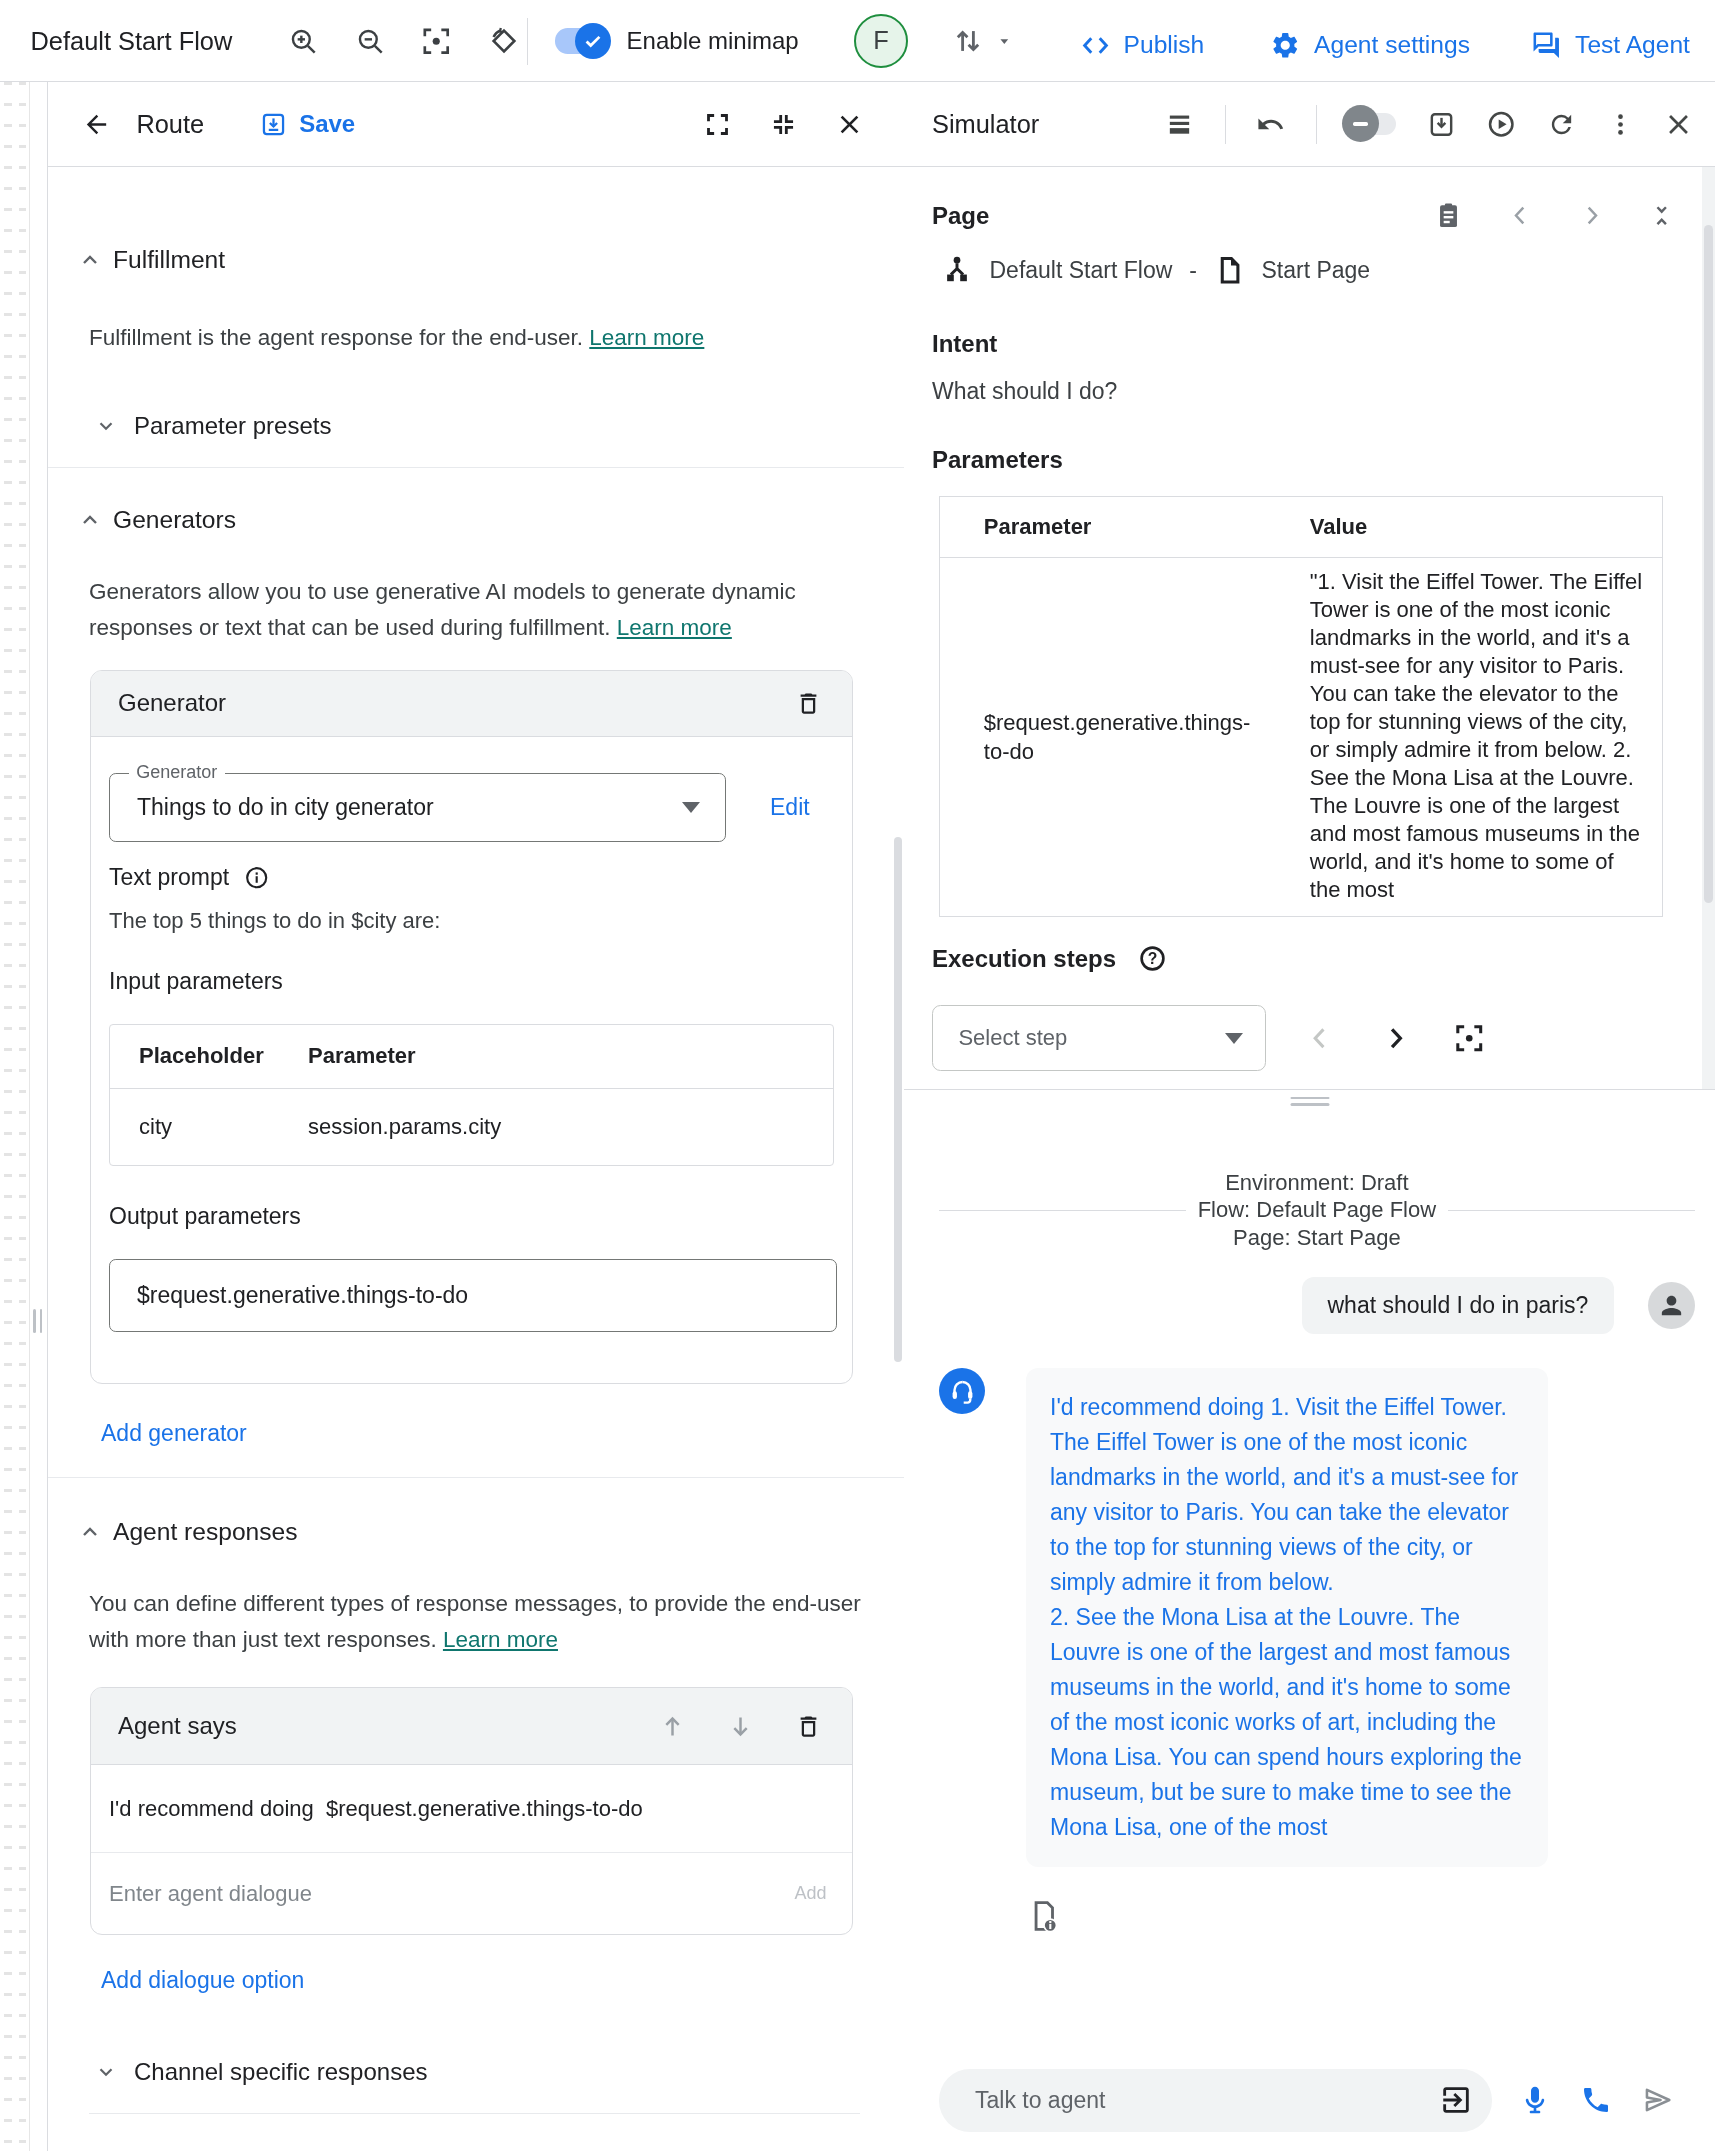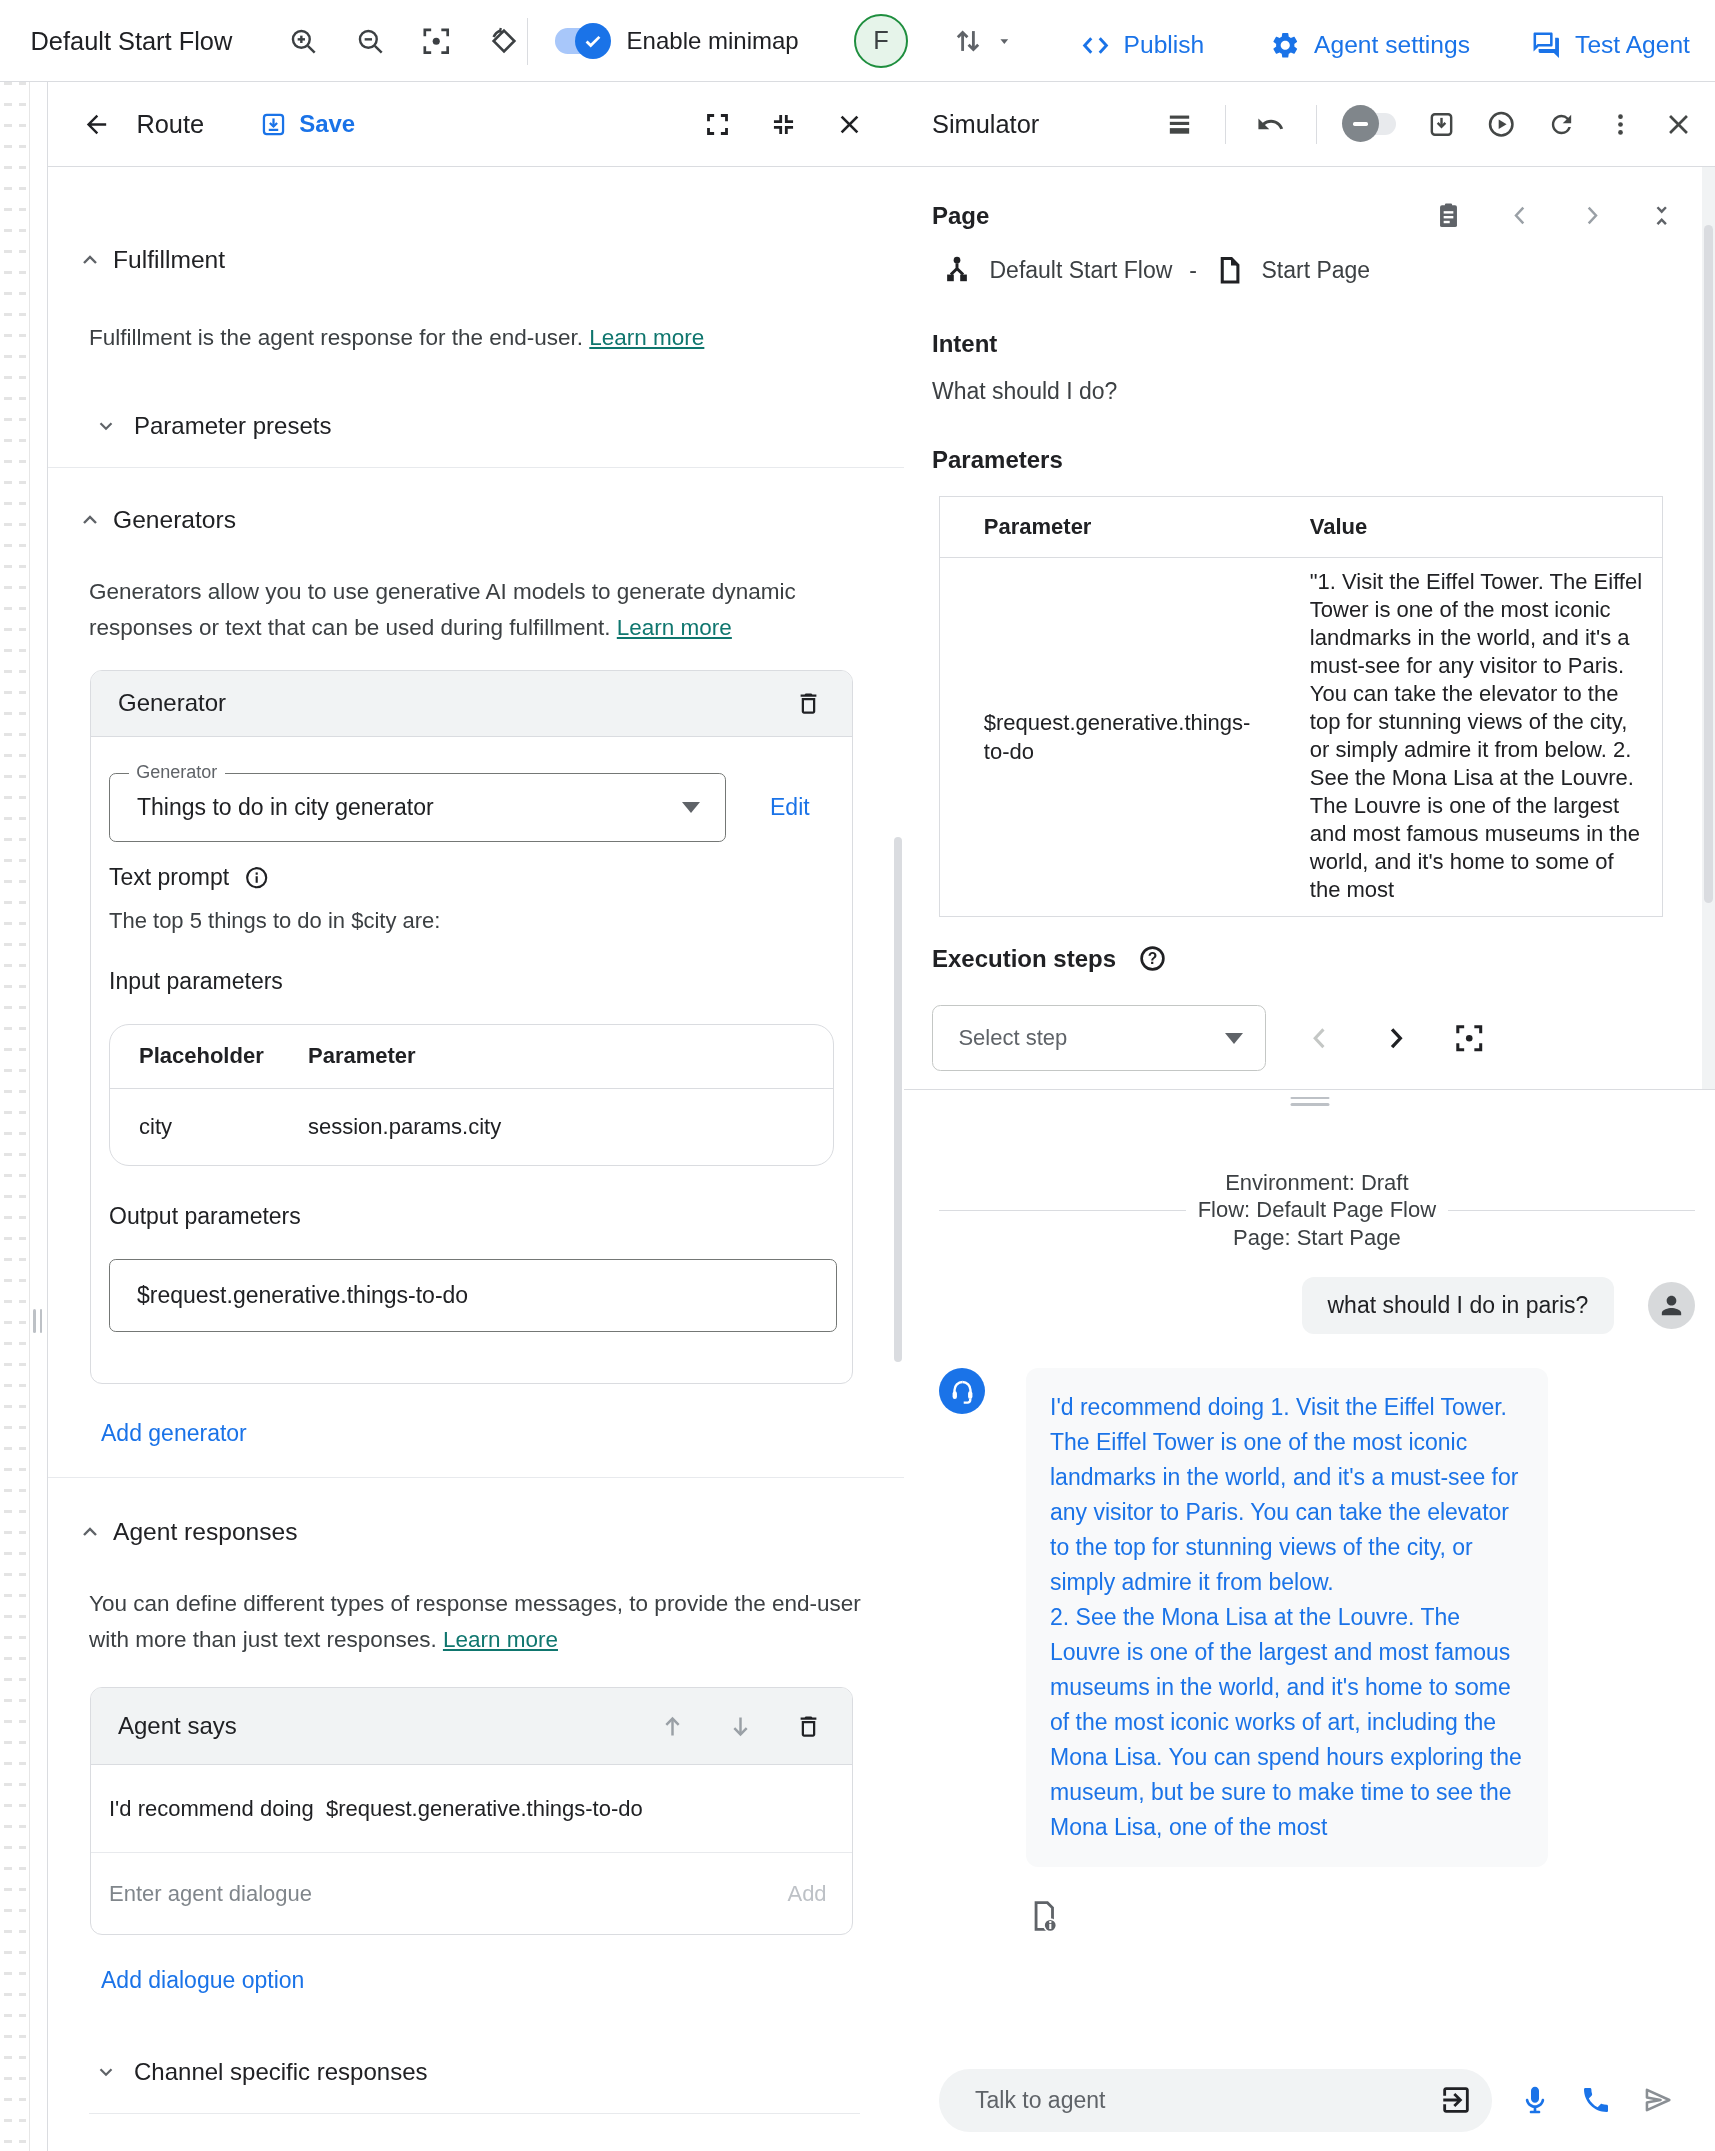--- a/index.html
+++ b/index.html
@@ -52,34 +52,34 @@
   .card-body { padding:36px 25.4px 51px 18px; }
   .sel-row { display:flex; align-items:center; }
   .mat-select { position:relative; width:617px; height:69px; border:1.3px solid #747775; border-radius:6.8px; display:flex; align-items:center; padding:0 25.4px 0 27px; cursor:pointer; }
   .mat-select .flabel { position:absolute; top:-12px; left:18.6px; background:#fff; padding:0 7.6px; font-size:18px; color:#5f6368; }
   .mat-select .val { font-size:23px; color:#202124; }
   .caret { width:0; height:0; border-left:9.3px solid transparent; border-right:9.3px solid transparent; border-top:11px solid #5f6368; margin-left:auto; }
   .edit-link { margin-left:44px; color:#1a73e8; font-size:23px; font-weight:500; cursor:pointer; }
   .label-row { display:flex; align-items:center; gap:15.3px; margin-top:22px; }
   .field-label { font-size:23px; font-weight:500; color:#202124; }
   .plain-text { margin-top:17px; font-size:22px; color:#3c4043; }
-  .param-table { margin-top:29px; width:725px; border:0.8px solid #dadce0; border-radius:20px; overflow:hidden; }
+  .param-table { margin-top:29px; width:725px; border:0.8px solid #dadce0; border-radius:4px; overflow:hidden; }
   .pt-head { display:flex; height:64px; align-items:center; border-bottom:0.8px solid #dadce0; }
   .pt-row { display:flex; height:76px; align-items:center; }
   .pt-c1 { width:198px; padding-left:29px; font-size:22px; }
   .pt-c2 { padding-left:0; font-size:22px; }
   .pt-head .pt-c1,.pt-head .pt-c2 { font-weight:600; color:#202124; }
   .out-box { margin-top:29px; width:728px; height:73px; border:1.3px solid #747775; border-radius:6.8px; display:flex; align-items:center; padding:0 25.4px 0 27px; font-size:23px; color:#202124; }
   .add-link { margin-left:53px; margin-top:36px; color:#1a73e8; font-size:23px; font-weight:500; cursor:pointer; display:inline-block; }
   .says-card { margin-left:42px; width:763px; border:0.8px solid #dadce0; border-radius:12px; background:#fff; }
   .says-head { height:77px; }
   .says-text { padding:0 25.4px 0 18px; height:88px; display:flex; align-items:center; font-size:22px; color:#202124; border-bottom:0.8px solid #e8eaed; white-space:pre-wrap; }
   .says-input { padding:0 25.4px 0 18px; height:81px; display:flex; align-items:center; }
   .says-input .ph { font-size:22px; color:#80868b; }
-  .says-input .add { margin-left:auto; font-size:22px; color:#bdc1c6; }
+  .says-input .add { margin-left:auto; font-size:18px; color:#bdc1c6; }
   .rp-scroll { position:absolute; right:2.5px; top:670px; width:7.6px; height:525px; border-radius:4.2px; background:#dadce0; }
 
   
   .sim-panel { position:absolute; left:904px; top:82px; right:0; bottom:0; background:#fff; }
   .sim-header { height:85px; display:flex; align-items:center; padding:0 22px 0 28px; border-bottom:0.8px solid #dadce0; }
   .sim-title { font-size:25.4px; color:#202124; }
   .sim-icons { margin-left:auto; display:flex; align-items:center; gap:30.5px; }
   .sim-vdiv { width:0.8px; height:39px; background:#dadce0; }
   .toggle-off { position:relative; width:49px; height:22px; border-radius:11px; background:#e8eaed; }
   .toggle-off .thumb { position:absolute; left:-5.1px; top:-7.6px; width:37px; height:37px; border-radius:50%; background:#80868b; display:flex; align-items:center; justify-content:center; }

